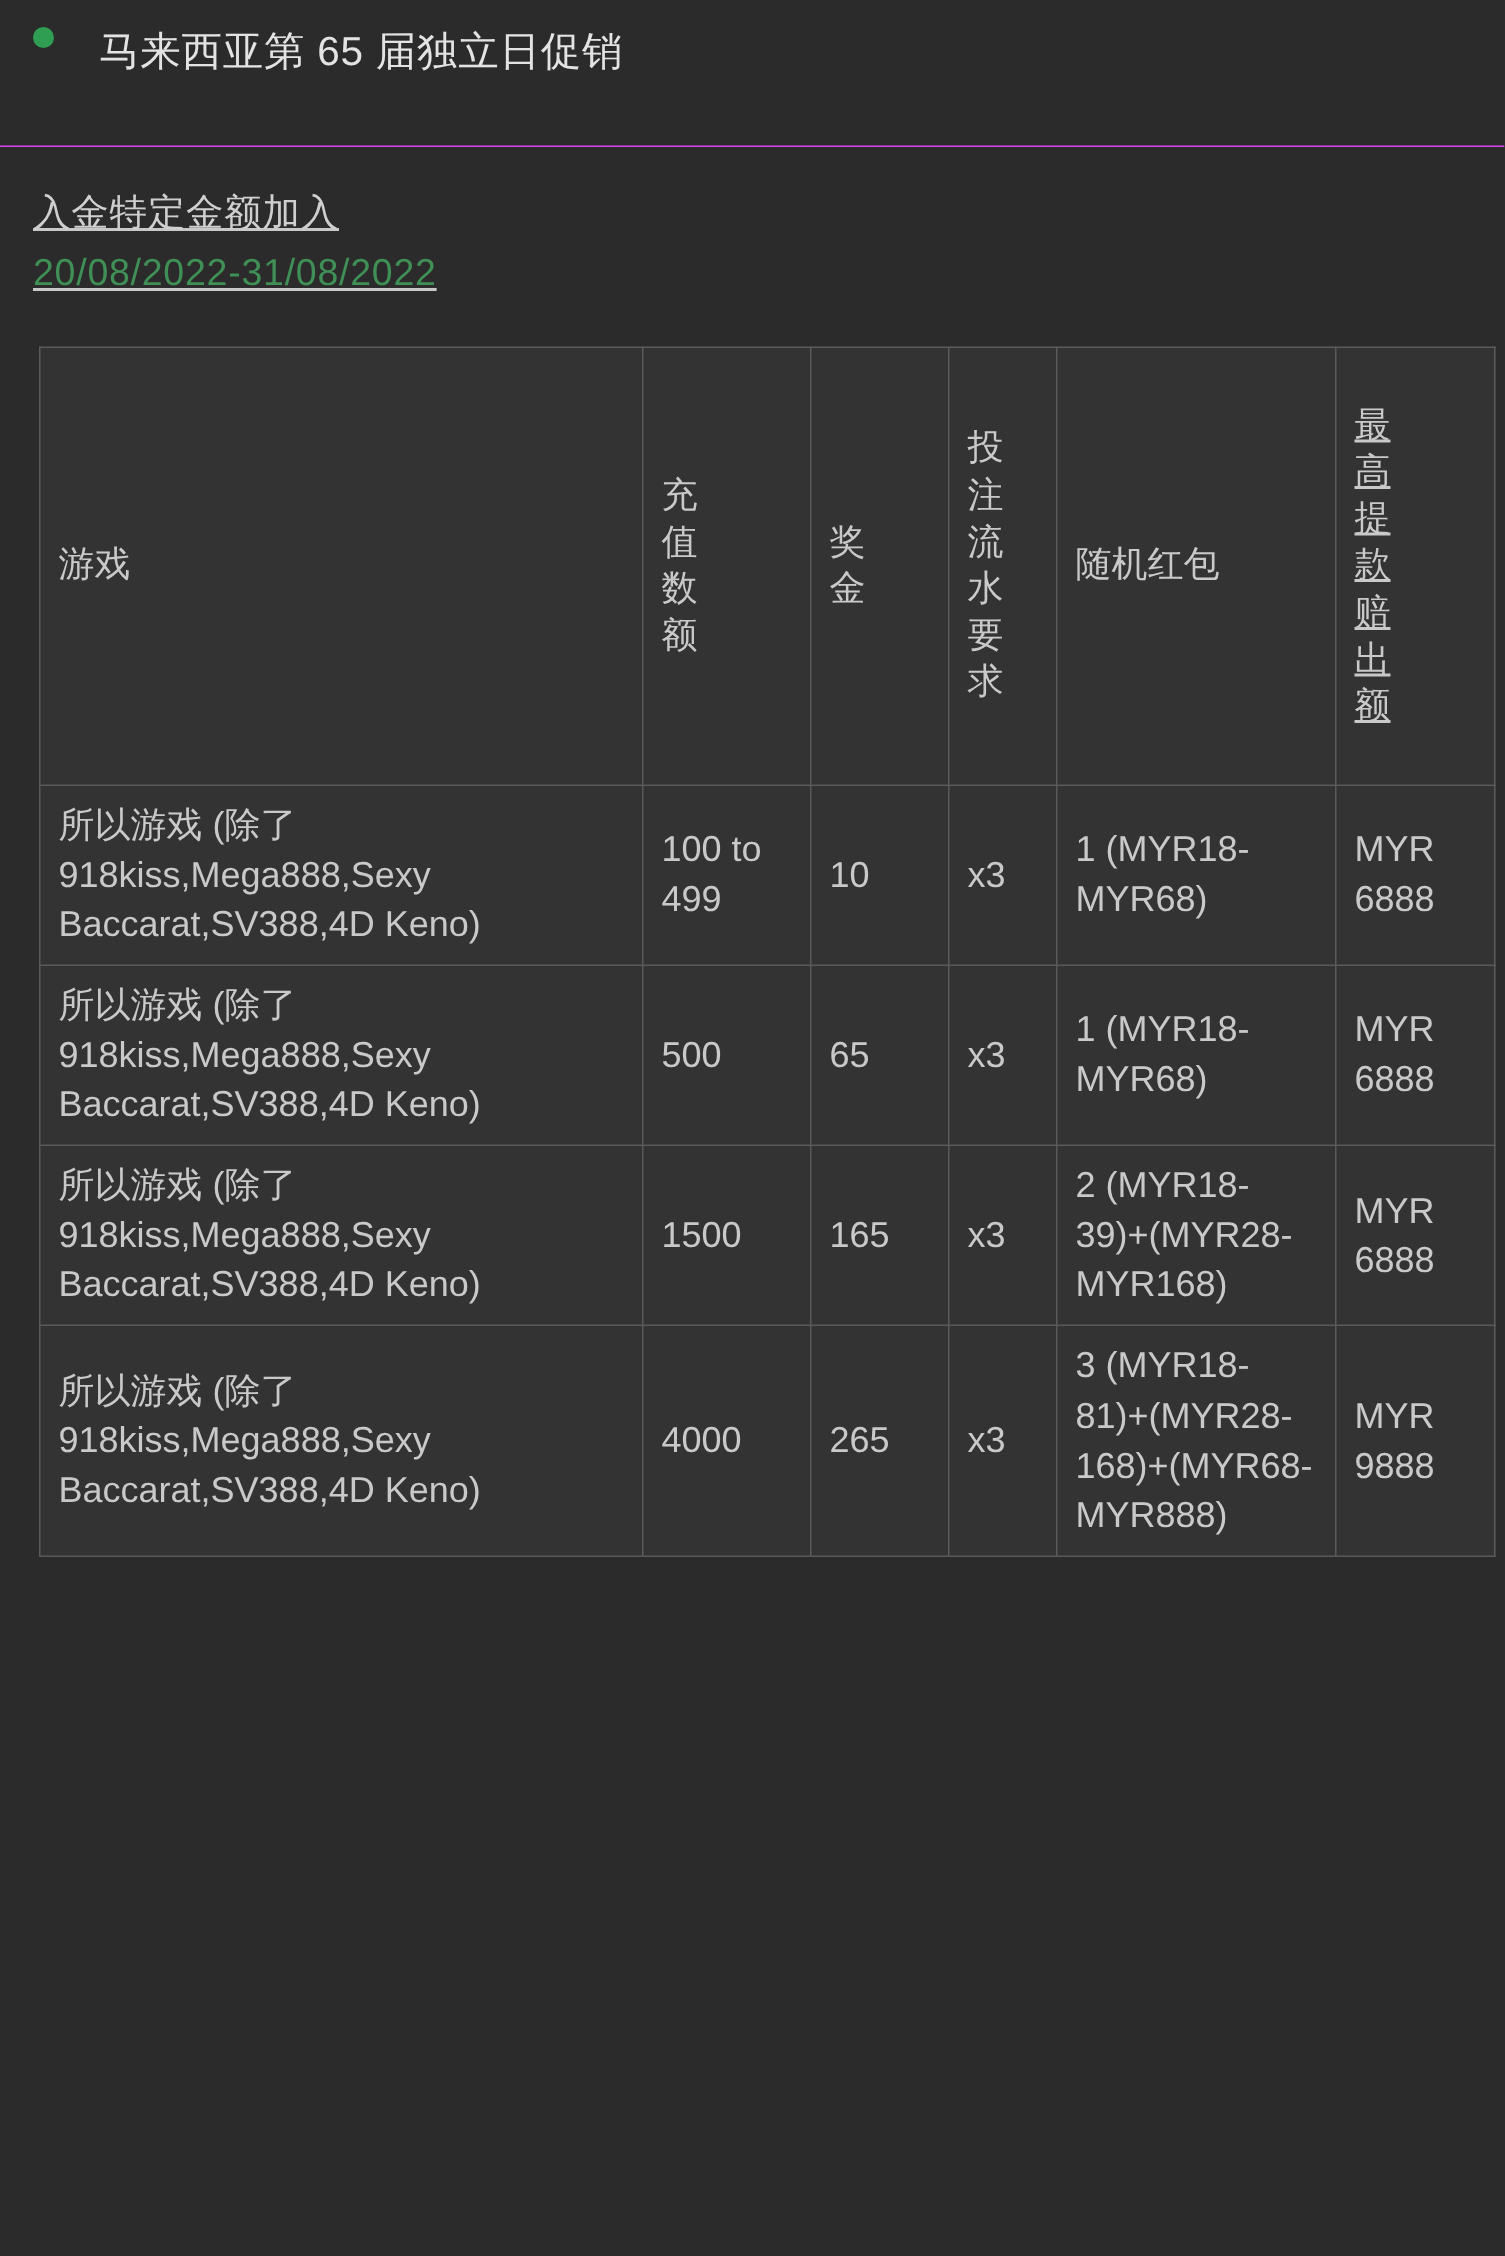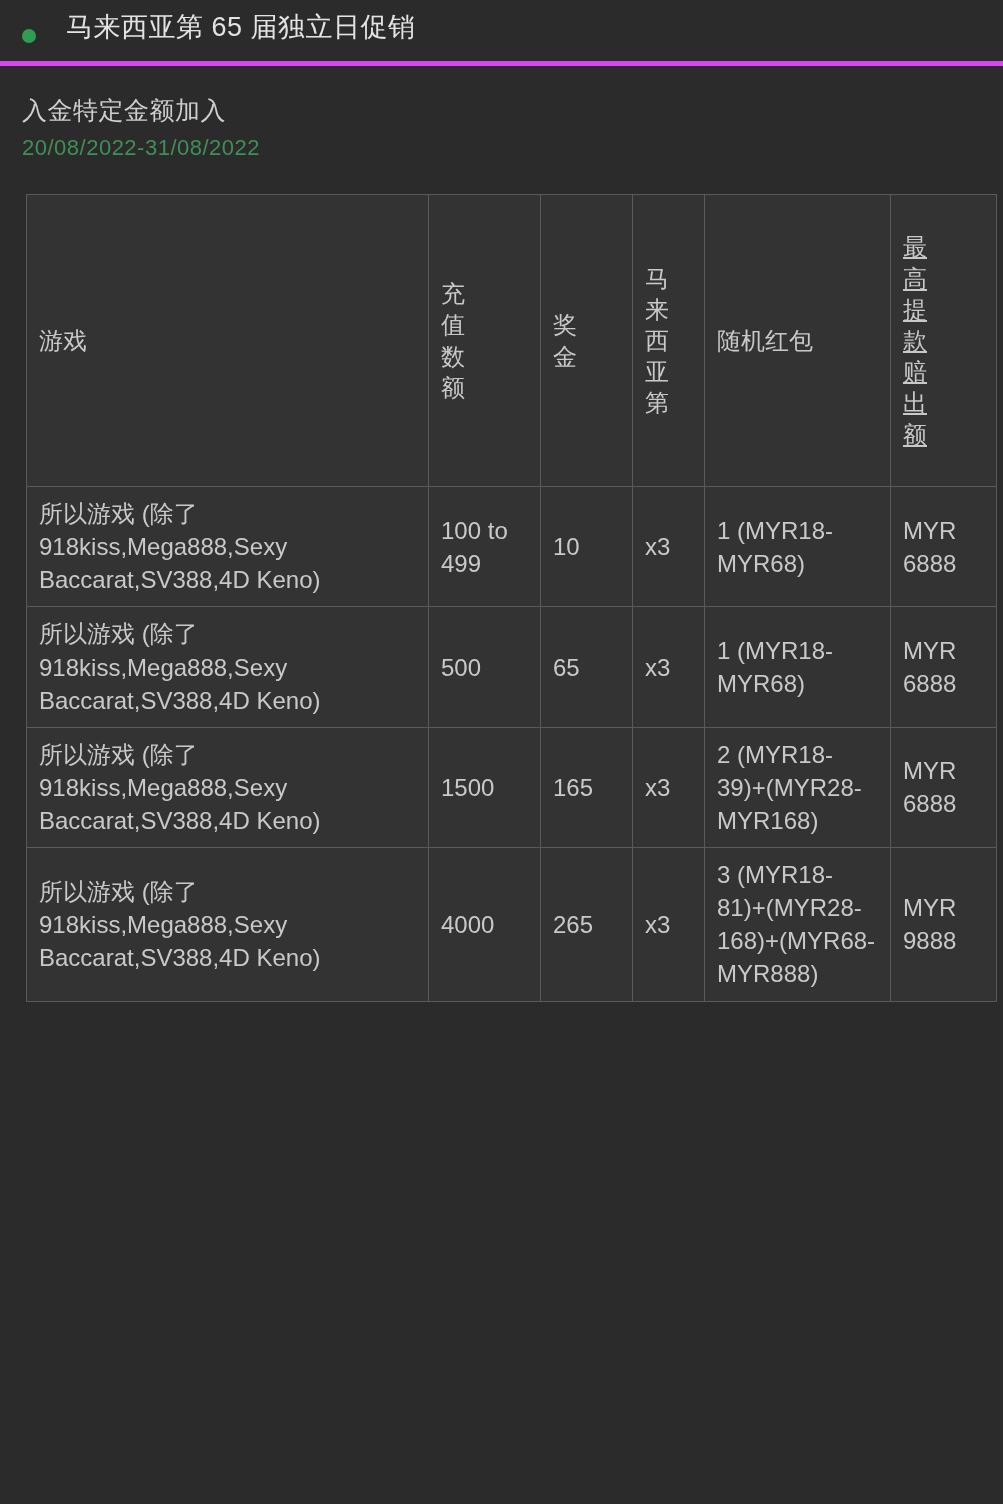--- a/index.html
+++ b/index.html
@@ -18,54 +18,55 @@
   .page {
     width: 1003px;
     height: 1504px;
     position: relative;
     box-sizing: border-box;
   }
 
   
   .header {
     display: flex;
-    align-items: flex-end;
+    align-items: flex-start;
     padding: 18px 0 18px 22px;
-    border-bottom: 5px solid #d946ef;
+    border-bottom: 1px solid #d946ef;
     box-sizing: border-box;
-    height: 66px;
+    height: 98px;
   }
   .bullet {
     width: 14px;
     height: 14px;
     border-radius: 50%;
     background: #2f9e52;
     flex: 0 0 auto;
     margin-right: 30px;
   }
   .header-title {
     font-size: 27px;
     color: #e3e3e3;
     letter-spacing: 0.5px;
     line-height: 1.2;
     white-space: nowrap;
   }
 
   
   .intro {
     padding: 26px 22px 0 22px;
+    text-decoration: underline;
   }
   .intro-line {
     font-size: 25px;
     color: #cfcfcf;
     line-height: 1.45;
     letter-spacing: 0.5px;
   }
   .intro-date {
-    font-size: 22px;
+    font-size: 25px;
     color: #3f8f57;
     line-height: 1.45;
     letter-spacing: 0.5px;
     margin-top: 4px;
   }
 
   
   .table-wrap {
     padding: 30px 0 0 26px;
   }
@@ -136,21 +137,21 @@
           <th class="col-game">
             <span>游戏</span>
           </th>
           <th class="col-amount">
             <span class="vtext">充值数额</span>
           </th>
           <th class="col-bonus">
             <span class="vtext">奖金</span>
           </th>
           <th class="col-turn">
-            <span class="vtext">马来西亚第</span>
+            <span class="vtext">投注流水要求</span>
           </th>
           <th class="col-ang">
             <span>随机红包</span>
           </th>
           <th class="col-max">
             <span class="vtext">最高提款赔出额</span>
           </th>
         </tr>
       </thead>
       <tbody>

